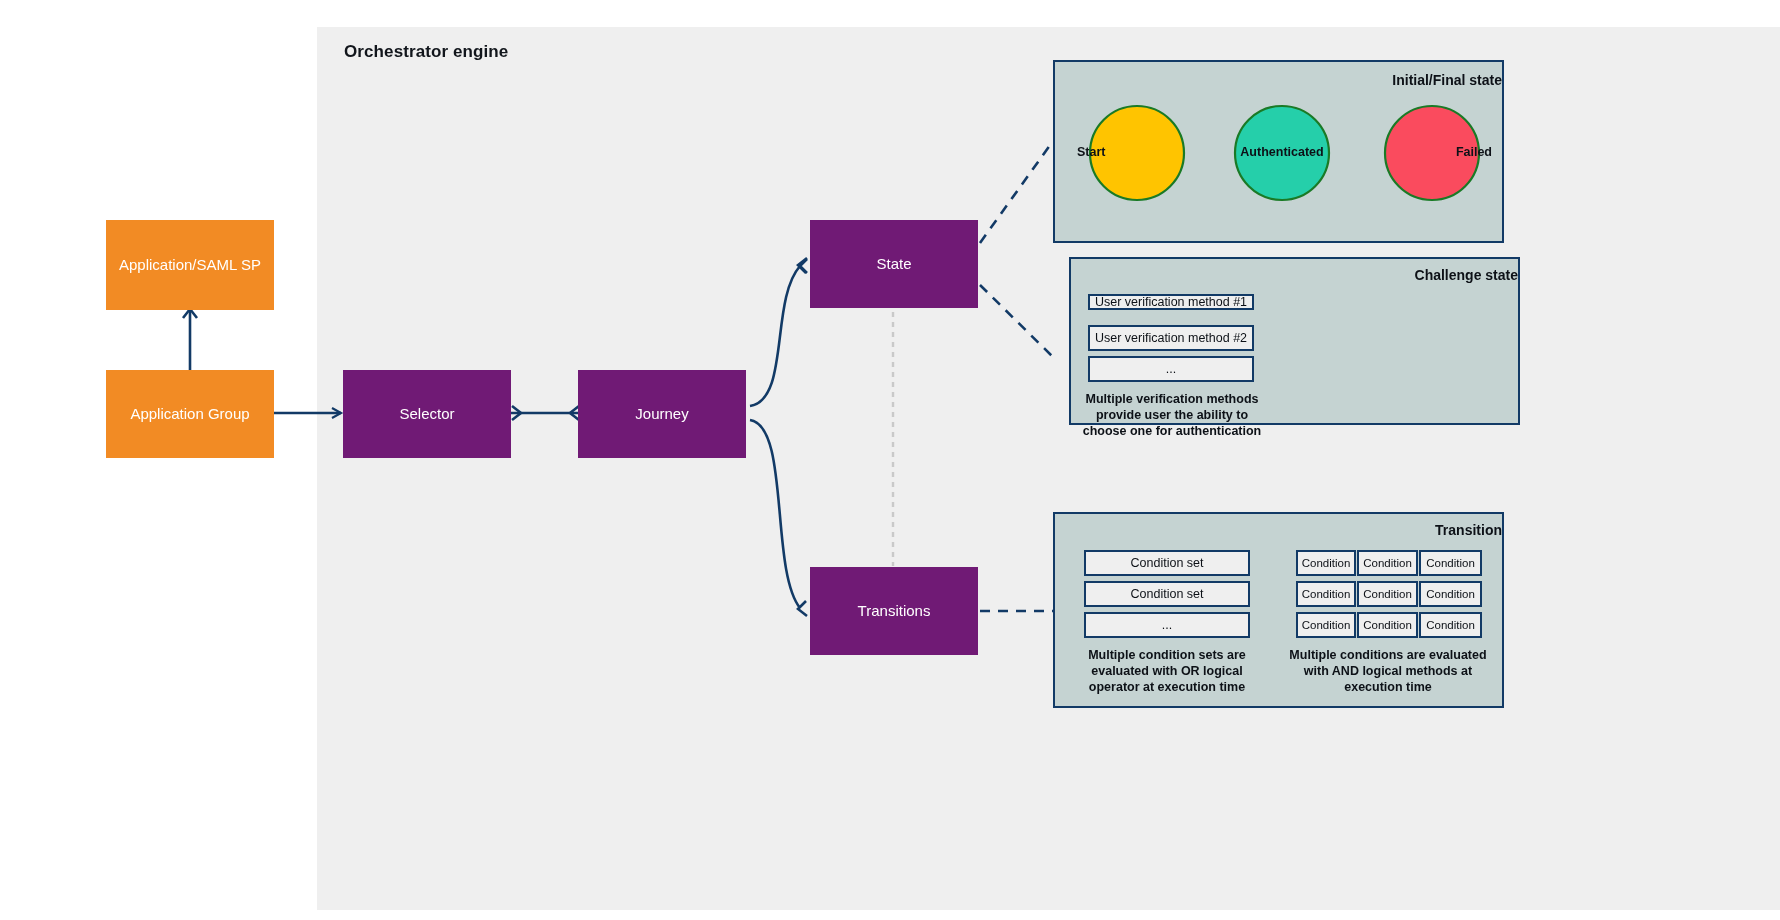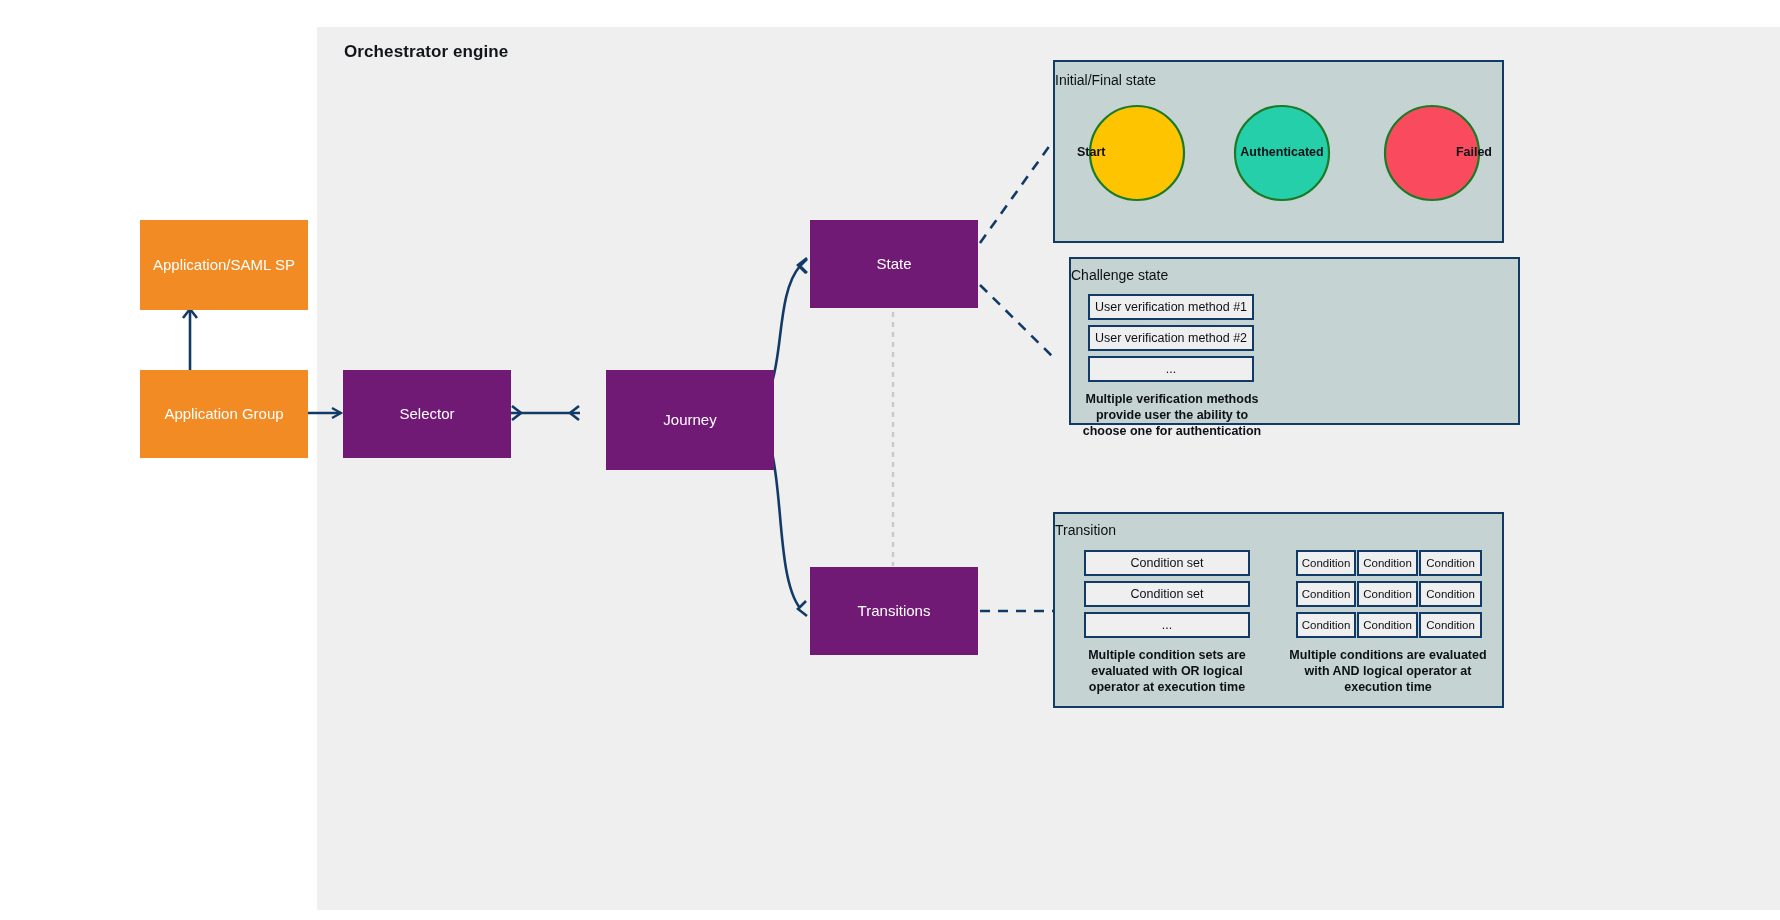--- a/index.html
+++ b/index.html
@@ -10,28 +10,28 @@
 
   
   .engine-panel{position:absolute;left:317px;top:27px;width:1463px;height:883px;
     background:#efefef;}
   .engine-title{position:absolute;left:344px;top:42px;font-size:17px;font-weight:bold;
     color:#12161c;letter-spacing:0.1px;}
 
   
   .node{position:absolute;display:flex;align-items:center;justify-content:center;
     color:#ffffff;font-size:15px;text-align:center;line-height:1.25;box-sizing:border-box;}
-  .node.orange{background:#f28b24;margin-left:34px;}
+  .node.orange{background:#f28b24;}
   .node.blue{background:#701a75;}
 
   
   .subpanel{position:absolute;background:#c5d3d2;border:2.5px solid #123a66;
     box-sizing:border-box;}
-  .subpanel-title{position:absolute;width:100%;text-align:left;
-    font-size:14px;font-weight:normal;color:#0d1117;}
+  .subpanel-title{position:absolute;width:100%;text-align:right;
+    font-size:14px;font-weight:bold;color:#0d1117;}
 
   .chip{position:absolute;background:#efefef;border:2.5px solid #123a66;
     box-sizing:border-box;display:flex;align-items:center;justify-content:center;
     font-size:12.5px;color:#0d1117;}
   .chip.small{font-size:11.5px;}
 
   .caption{position:absolute;text-align:center;font-size:12.5px;color:#0d1117;
     line-height:1.28;font-weight:bold;}
 
   
@@ -108,21 +108,21 @@
   </div>
 
   <div class="node blue" style="left:343px;top:370px;width:168px;height:88px;">
     <span>Selector</span>
   </div>
 
   <div class="node orange" style="left:106px;top:370px;width:168px;height:88px;">
     <span>Application Group</span>
   </div>
 
-  <div class="node blue" style="left:606px;top:370px;width:168px;height:100px;">
+  <div class="node blue" style="left:578px;top:370px;width:168px;height:88px;">
     <span>Journey</span>
   </div>
 
   <div class="node blue" style="left:810px;top:220px;width:168px;height:88px;">
     <span>State</span>
   </div>
 
   <div class="node blue" style="left:810px;top:567px;width:168px;height:88px;">
     <span>Transitions</span>
   </div>
@@ -148,21 +148,21 @@
               font-size:12.5px;font-weight:bold;color:#0d1117;">Start</div>
   <div style="position:absolute;left:1212px;top:145px;width:140px;text-align:center;
               font-size:12.5px;font-weight:bold;color:#0d1117;">Authenticated</div>
   <div style="position:absolute;left:1372px;top:145px;width:120px;text-align:right;
               font-size:12.5px;font-weight:bold;color:#0d1117;">Failed</div>
 
   <div class="subpanel" style="left:1053px;top:257px;width:451px;height:168px;margin-left:16px;">
     <div class="subpanel-title" style="top:8px;">Challenge state</div>
   </div>
 
-  <div class="chip" style="left:1088px;top:294px;width:166px;height:26px;">
+  <div class="chip" style="left:1088px;top:294px;width:166px;height:16px;">
     <span>User verification method #1</span>
   </div>
   <div class="chip" style="left:1088px;top:325px;width:166px;height:26px;">
     <span>User verification method #2</span>
   </div>
   <div class="chip" style="left:1088px;top:356px;width:166px;height:26px;">
     <span>...</span>
   </div>
 
   <div class="caption" style="left:1082px;top:391px;width:180px;">
@@ -216,17 +216,17 @@
   </div>
 
   <div class="caption" style="left:1084px;top:647px;width:166px;">
     <div>Multiple condition sets are</div>
     <div>evaluated with OR logical</div>
     <div>operator at execution time</div>
   </div>
 
   <div class="caption" style="left:1288px;top:647px;width:200px;">
     <div>Multiple conditions are evaluated</div>
-    <div>with AND logical operator at</div>
+    <div>with AND logical methods at</div>
     <div>execution time</div>
   </div>
 
 </div>
 
 </body></html>

